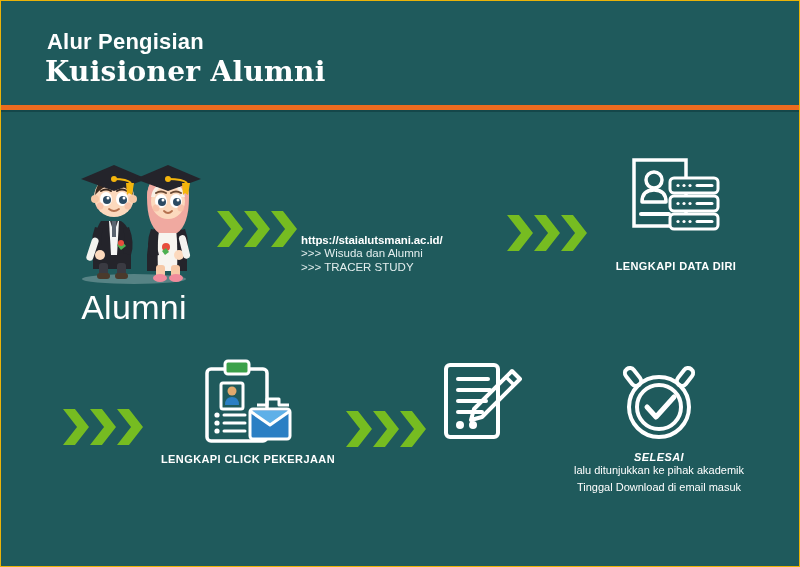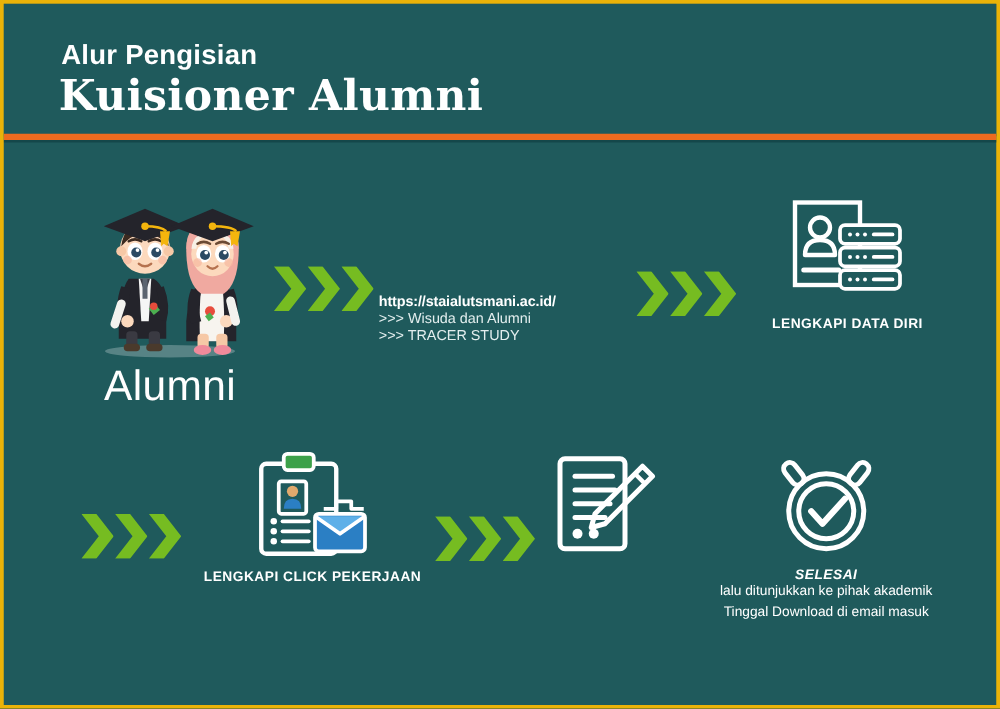--- a/index.html
+++ b/index.html
@@ -6,38 +6,38 @@
   html, body { background:#0e3537; }
   body {
     width:800px; height:567px;
     font-family:"Liberation Sans", sans-serif;
     -webkit-font-smoothing:antialiased;
   }
   #poster {
     position:relative;
     width:800px; height:567px;
     background:#1f5a5c;
-    border:3px solid #eab308;
+    border:1px solid #eab308;
     overflow:hidden;
   }
 
   
   .header {
     position:absolute; left:0; top:0; width:800px; height:106px;
     background:#1f5a5c;
   }
   .hdr-kicker {
     position:absolute; left:46px; top:28px;
     font-size:22px; font-weight:bold; color:#ffffff;
     letter-spacing:0.2px;
   }
   .hdr-title {
     position:absolute; left:44px; top:57px;
     font-family:"DejaVu Serif", serif;
-    font-size:34px; font-weight:bold; color:#ffffff;
+    font-size:28px; font-weight:bold; color:#ffffff;
     letter-spacing:0.3px; line-height:1;
   }
   .divider {
     position:absolute; left:0; top:104px; width:800px; height:5px;
     background:#ed6b1f;
   }
   .divider-shadow {
     position:absolute; left:0; top:109px; width:800px; height:2px;
     background:#14474a;
   }
@@ -222,21 +222,21 @@
         <circle cx="52" cy="47.5" r="1.6" fill="#ffffff"></circle>
           <circle cx="58" cy="47.5" r="1.6" fill="#ffffff"></circle>
           <circle cx="64" cy="47.5" r="1.6" fill="#ffffff"></circle>
         <line x1="71" y1="47.5" x2="86" y2="47.5" stroke="#ffffff" stroke-width="3" stroke-linecap="round"></line>
         <circle cx="52" cy="65.5" r="1.6" fill="#ffffff"></circle>
           <circle cx="58" cy="65.5" r="1.6" fill="#ffffff"></circle>
           <circle cx="64" cy="65.5" r="1.6" fill="#ffffff"></circle>
         <line x1="71" y1="65.5" x2="86" y2="65.5" stroke="#ffffff" stroke-width="3" stroke-linecap="round"></line>
       </svg>
     </div>
-    <div class="step-label" style="margin-top:12px;">LENGKAPI DATA DIRI</div>
+    <div class="step-label" style="margin-top:22px;">LENGKAPI DATA DIRI</div>
   </div>
 
   <div class="arrows" style="left:62px; top:408px;">
     <div class="chev"></div>
     <div class="chev"></div>
     <div class="chev"></div>
   </div>
 
   <div class="step" style="left:160px; top:358px; width:162px;">
     <div>

